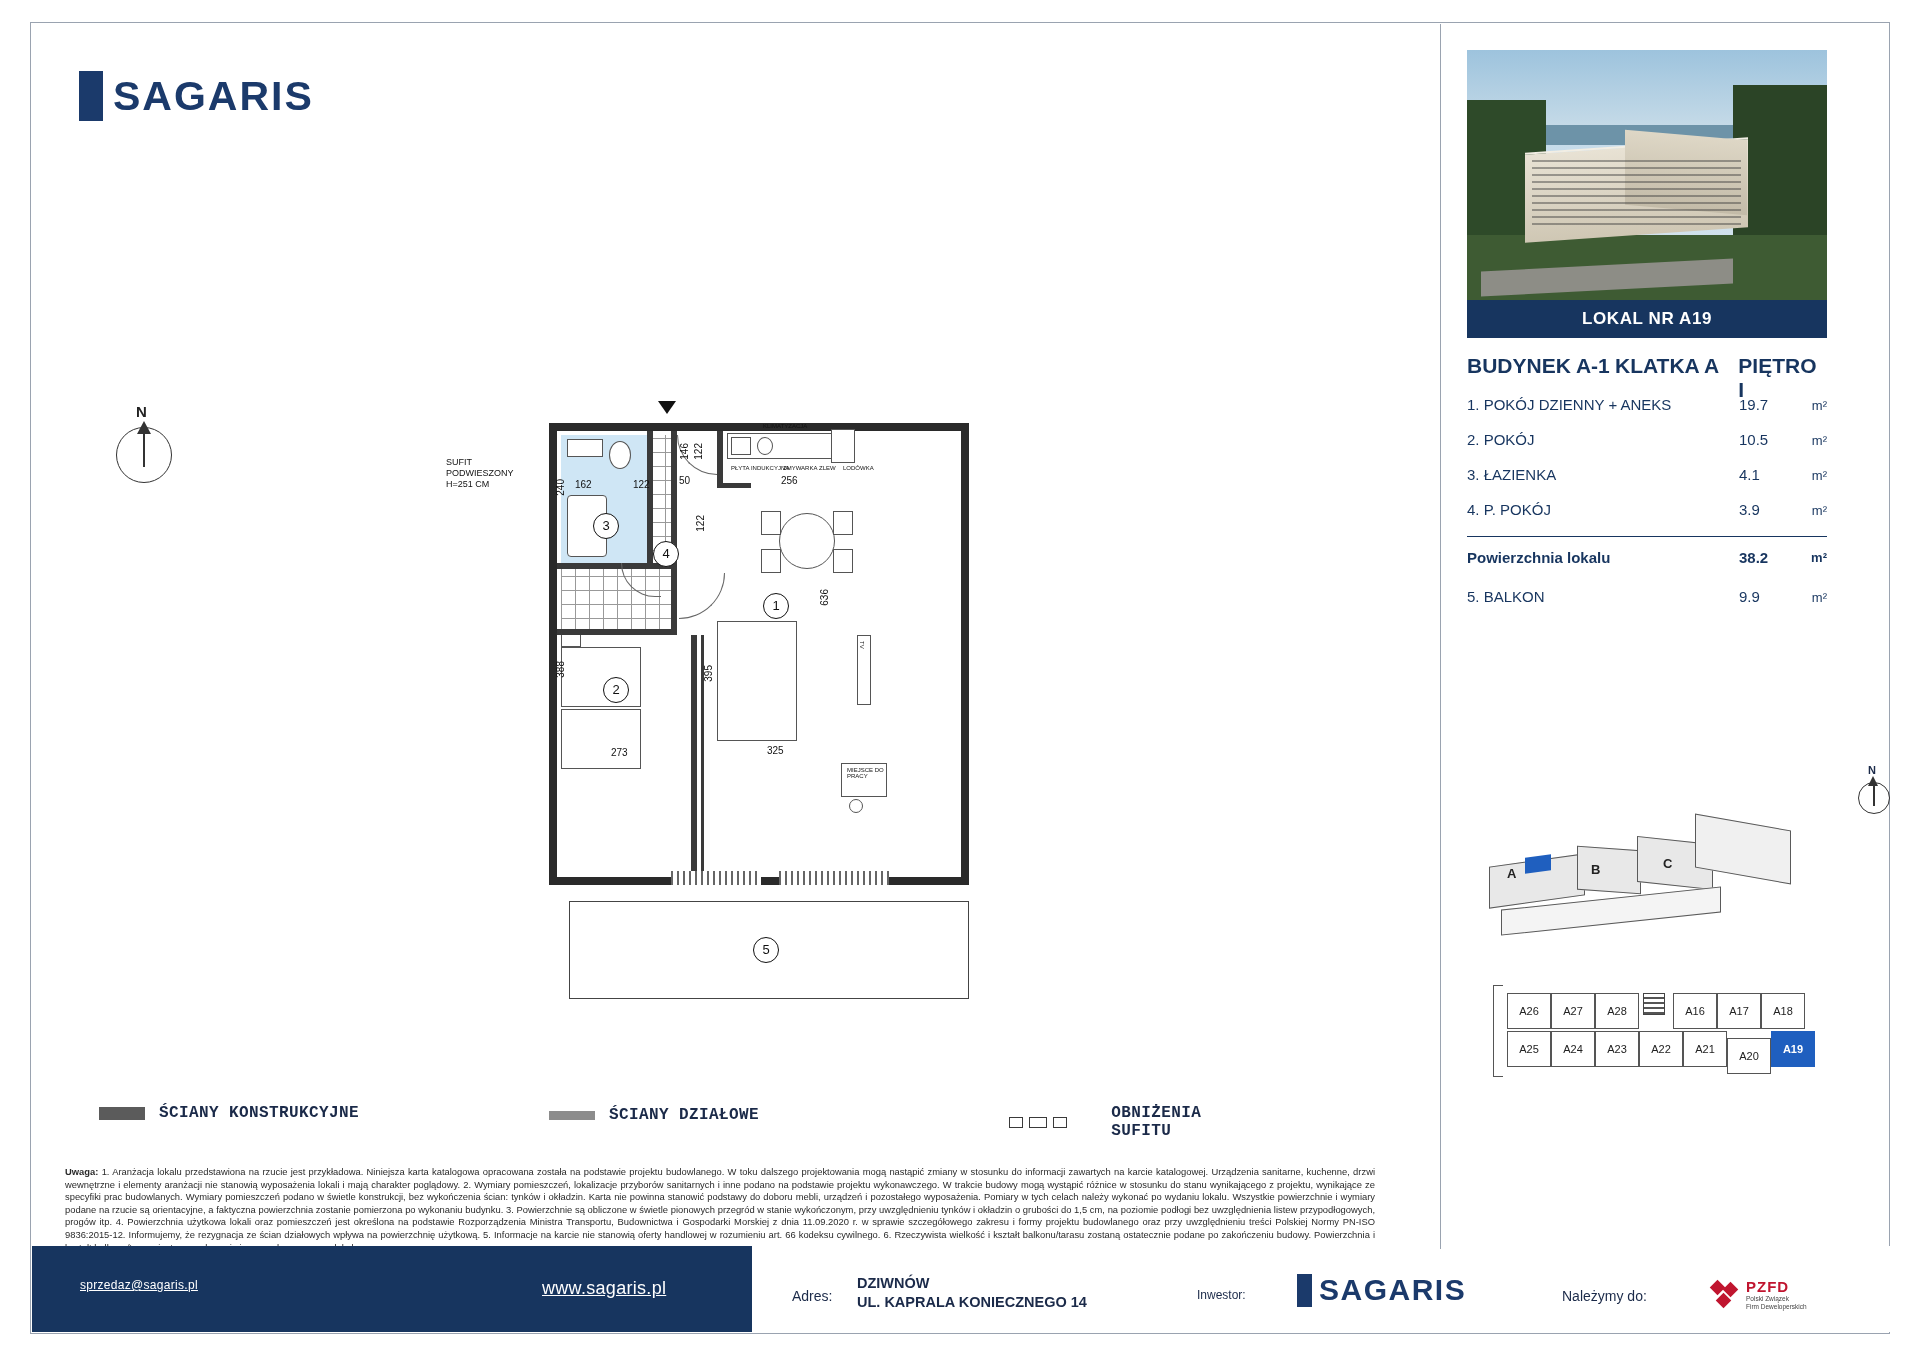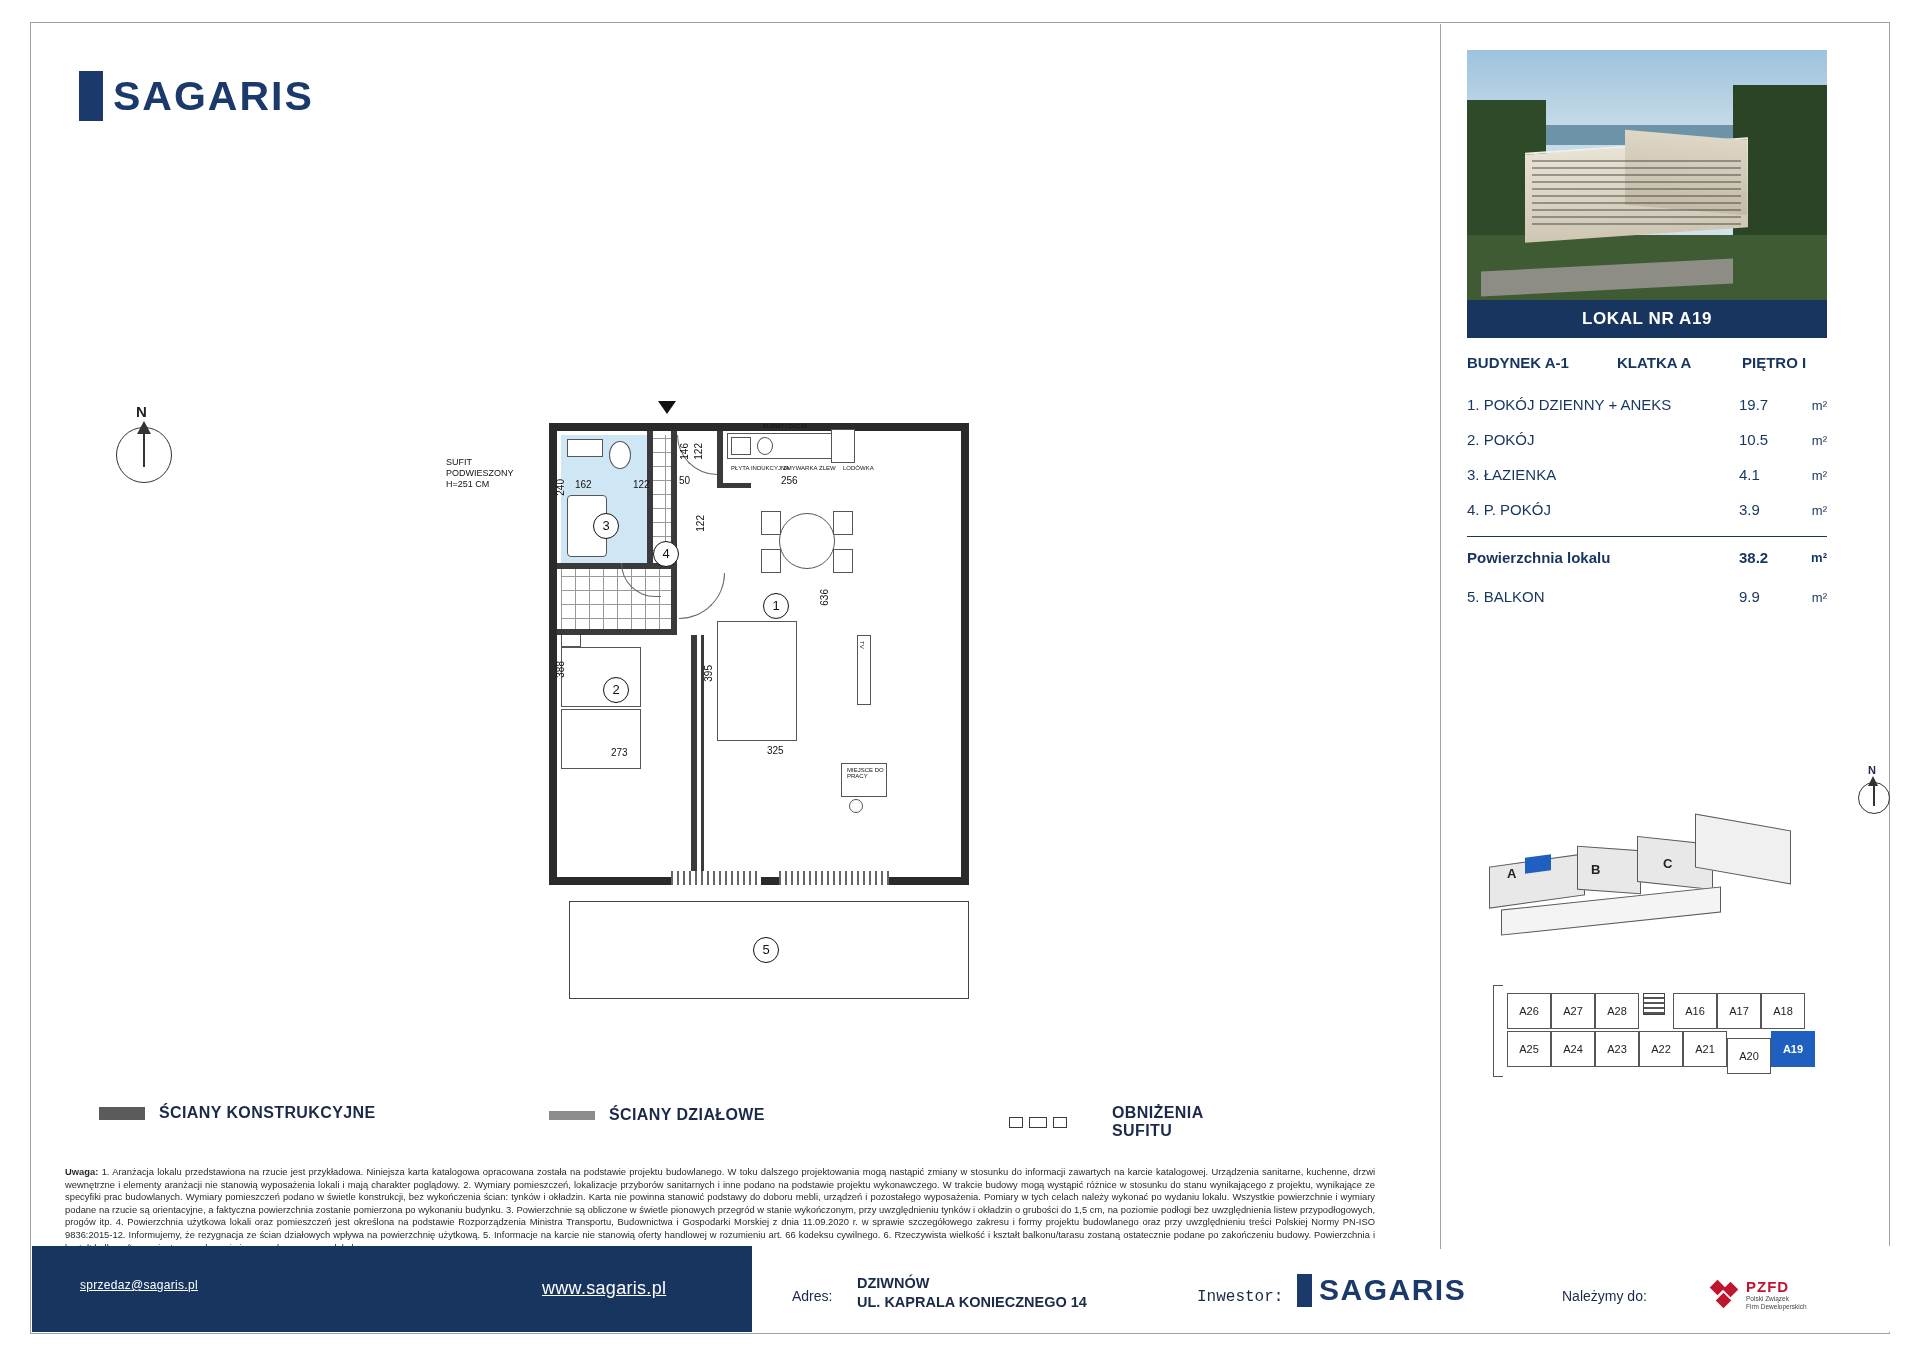--- a/index.html
+++ b/index.html
@@ -85,21 +85,21 @@
   .lbl-tiny { position:absolute; font-size:6px; color:#111; }
   
   .legend {
     position:absolute; left:48px; top:1075px; width:1150px; height:40px;
   }
   .legend-item { position:absolute; display:flex; align-items:center; }
   .sw1 { width:46px; height:13px; background:#5b5b5b; margin-right:14px; }
   .sw2 { width:46px; height:9px; background:#8c8c8c; margin-right:14px; }
   .sw3 { width:60px; height:11px; margin-right:14px; position:relative; }
   .sw3 span { position:absolute; top:0; height:11px; border:1.4px solid #3a3a3a; }
-  .legend-label { font-size:16px; font-weight:bold; letter-spacing:.4px; color:#1b2a49; }
+  .legend-label { font-size:16px; font-weight:bold; letter-spacing:.4px; color:#1b2a49;font-family:Liberation Mono, monospace; }
   
   .disclaimer {
     position:absolute; left:34px; top:1143px; width:1310px;
     font-size:9.4px; line-height:12.6px; color:#2a2a2a; text-align:justify;
   }
   
   .footer {
     position:absolute; left:1px; bottom:1px; width:1858px; height:86px; background:#fff;
   }
   .footer-blue {
@@ -108,21 +108,21 @@
   .footer-mail {
     position:absolute; left:48px; top:32px; color:#fff; font-size:12px; letter-spacing:.3px;
   }
   .footer-www {
     position:absolute; left:510px; top:32px; color:#fff; font-size:18px; letter-spacing:.3px;
   }
   .footer-addr-label { position:absolute; left:760px; top:42px; font-size:14px; color:#1b2a49; }
   .footer-addr {
     position:absolute; left:825px; top:28px; font-size:14.5px; font-weight:bold; color:#1b2a49; line-height:19px;
   }
-  .footer-inv-label { position:absolute; left:1165px; top:42px; font-size:16px; color:#1b2a49;font-family:Liberation Mono, monospace; }
+  .footer-inv-label { position:absolute; left:1165px; top:42px; font-size:12px; color:#1b2a49; }
   .footer-inv-brand {
     position:absolute; left:1265px; top:27px; display:flex; align-items:center;
   }
   .footer-inv-brand .m { width:15px; height:33px; background:#1b3a6b; margin-right:7px; }
   .footer-inv-brand .t { font-size:30px; font-weight:bold; letter-spacing:1.5px; color:#1b3a6b; }
   .footer-bel { position:absolute; left:1530px; top:42px; font-size:14px; color:#1b2a49; }
   .pzfd { position:absolute; left:1680px; top:32px; display:flex; align-items:center; }
   .pzfd .logo {
     width:26px; height:26px; margin-right:8px; position:relative;
   }
@@ -159,21 +159,21 @@
   .render .win {
     position:absolute; background:repeating-linear-gradient(0deg,rgba(60,60,60,.45) 0 2px,transparent 2px 7px);
   }
   .lokal-bar {
     position:absolute; left:26px; top:276px; width:360px; height:38px;
     background:#17355f; color:#fff; font-size:17px; font-weight:bold;
     display:flex; align-items:center; justify-content:center; letter-spacing:.6px;
   }
   .bldline {
     position:absolute; left:26px; top:330px; width:360px; height:28px;
-    display:flex; font-size:15px; font-weight:bold; color:#17355f;
+    display:flex; font-size:21px; font-weight:bold; color:#17355f;
   }
   .bldline span:nth-child(1){ width:150px; }
   .bldline span:nth-child(2){ width:125px; }
   .rooms { position:absolute; left:26px; top:372px; width:360px; }
   .room-row {
     display:flex; align-items:baseline; font-size:15px; color:#17355f; height:35px;
   }
   .room-row .nm { flex:1; }
   .room-row .vl { width:58px; text-align:left; font-weight:normal; }
   .room-row .un { width:30px; text-align:right; font-size:13px; }

